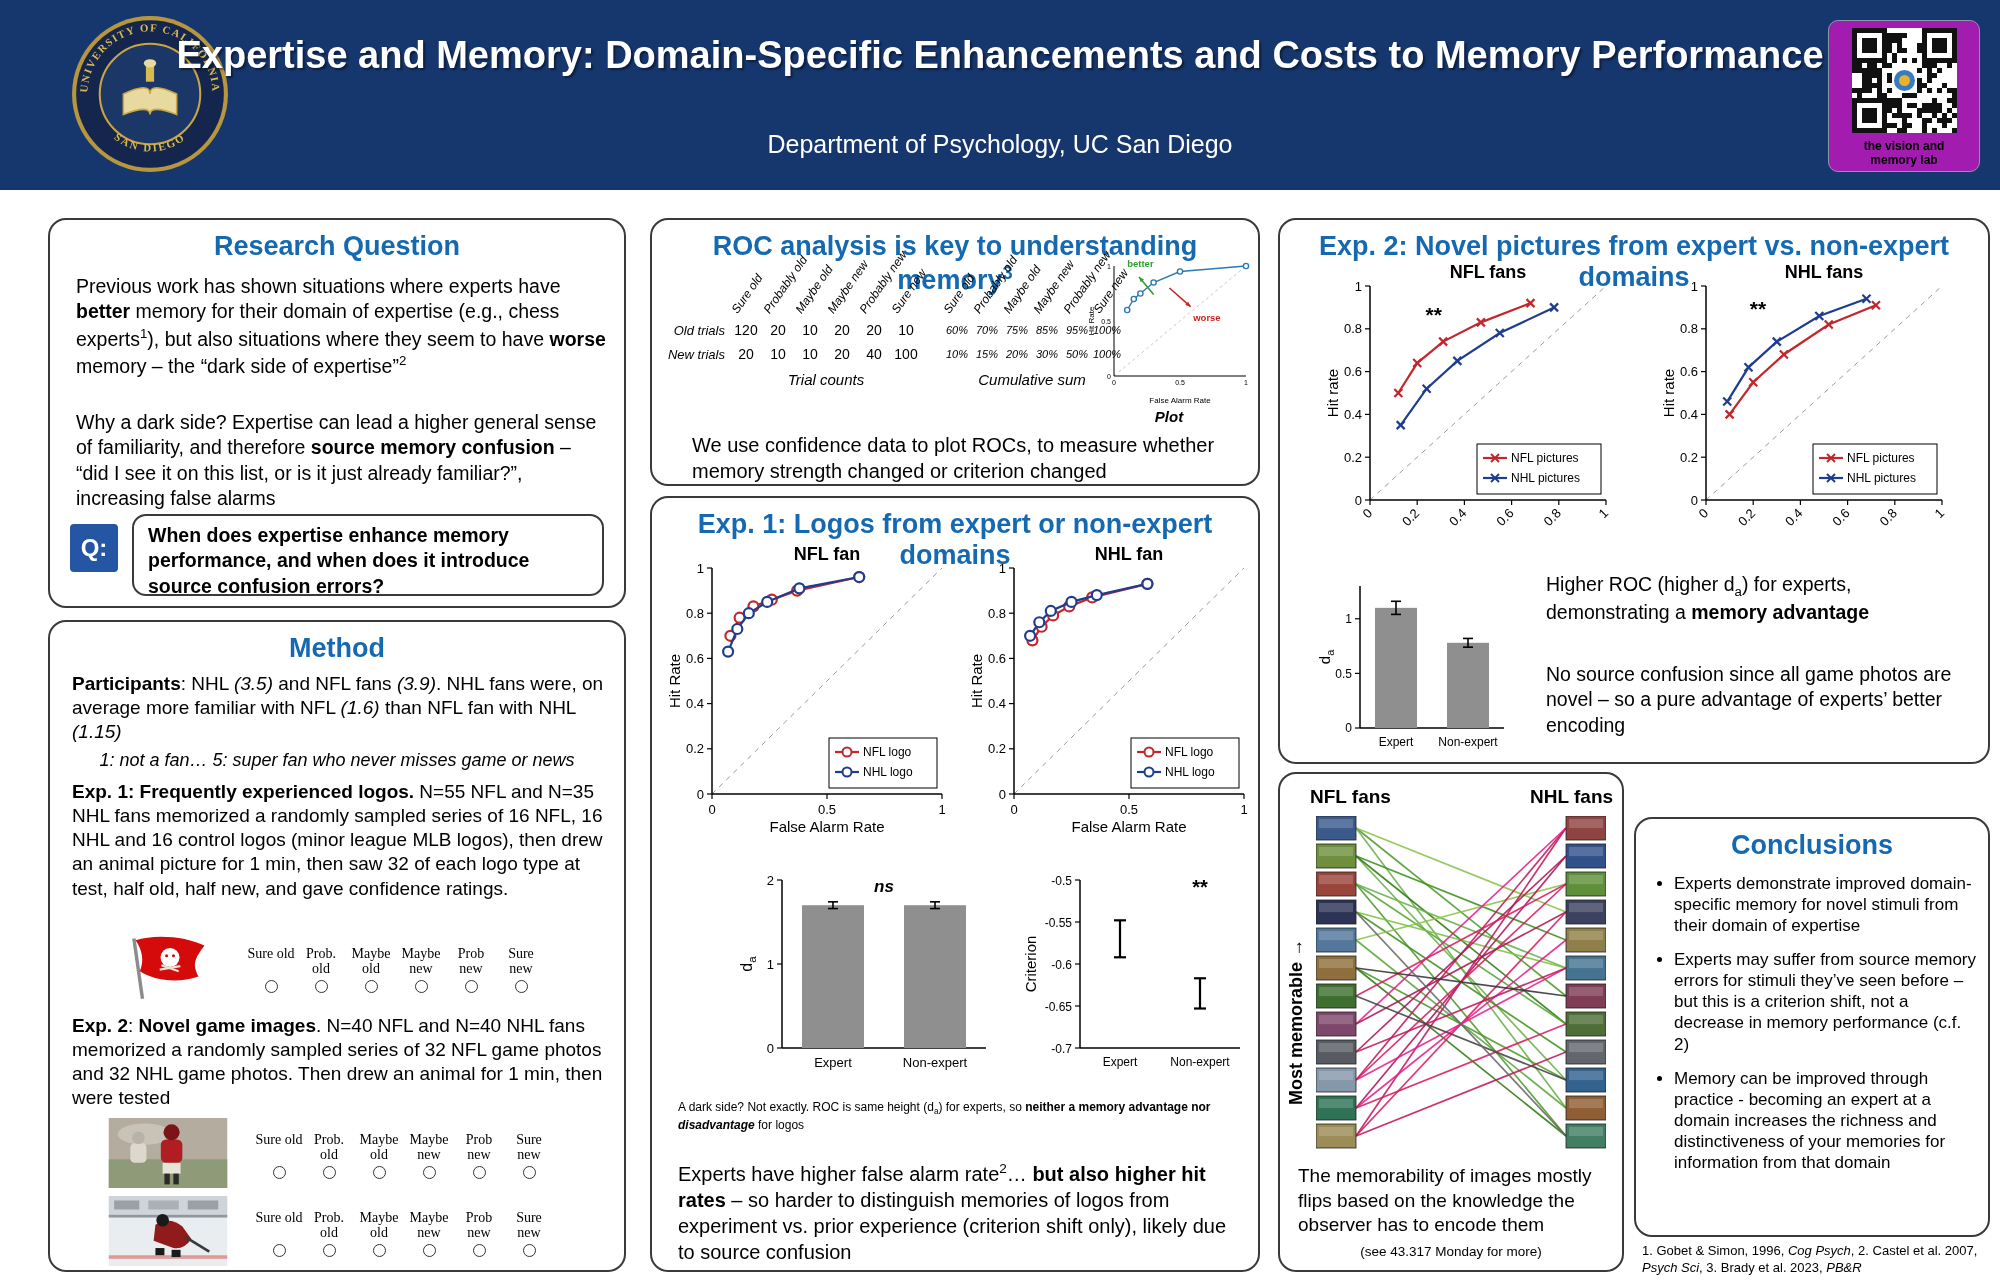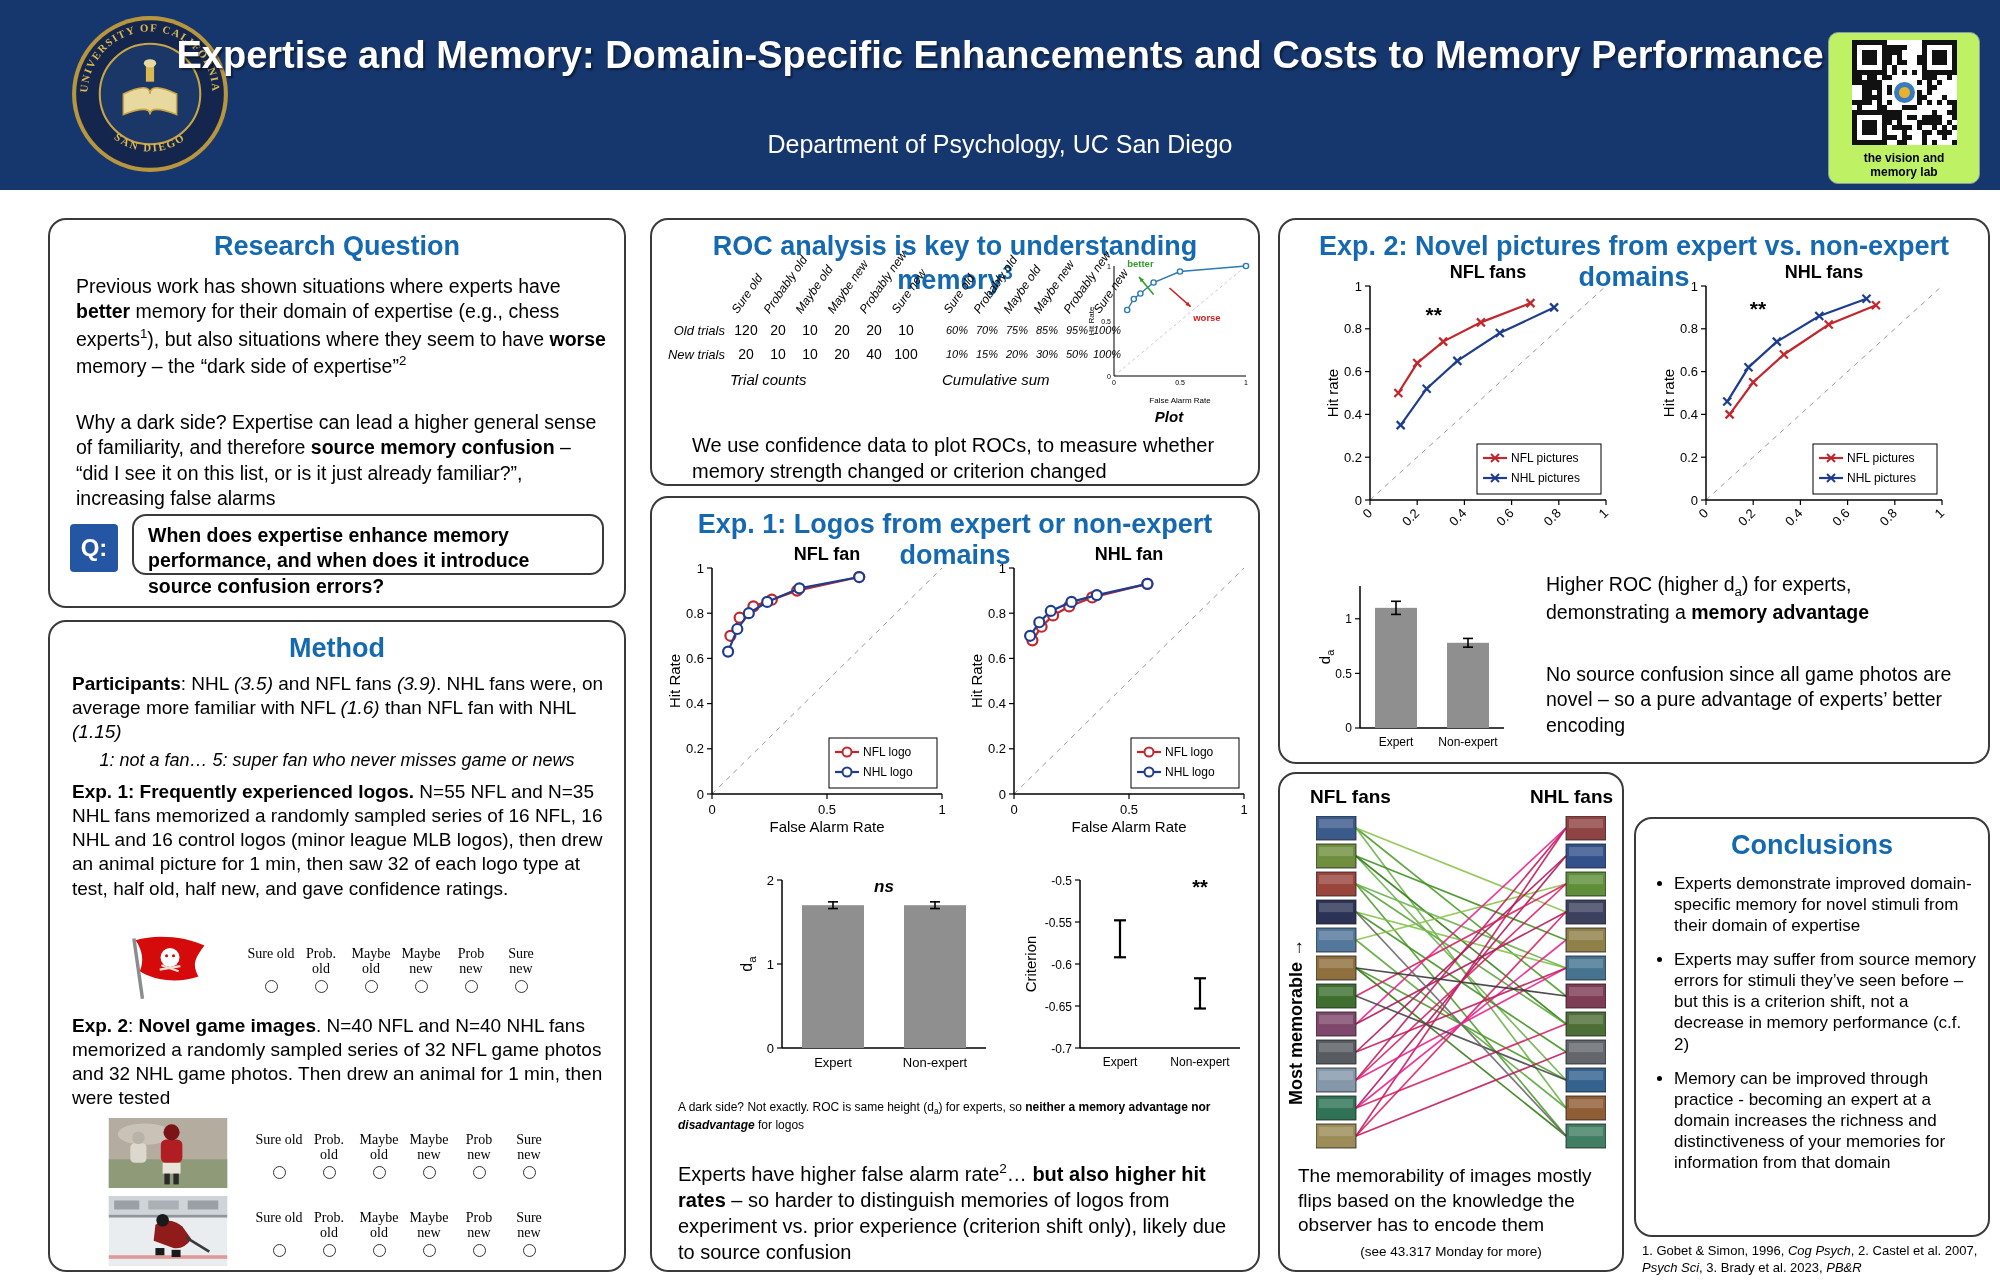--- a/index.html
+++ b/index.html
@@ -4,41 +4,41 @@
 <style>
   * { margin:0; padding:0; box-sizing:border-box; }
   body { font-family:"Liberation Sans", sans-serif; background:#fff; }
   .poster{position:relative;width:2000px;height:1285px;background:#fff;overflow:hidden;}
   
   .header{position:absolute;left:0;top:0;width:2000px;height:190px;background:#16366e;}
   .h-title{position:absolute;left:150px;right:150px;top:34px;text-align:center;color:#fff;font-size:38px;font-weight:bold;white-space:nowrap;text-shadow:2px 2px 2px rgba(0,0,0,0.45);}
   .h-authors{position:absolute;left:0;right:0;top:96px;text-align:center;color:#fff;font-size:25px;}
   .h-affil{position:absolute;left:0;right:0;top:130px;text-align:center;color:#fff;font-size:25px;}
   .seal{position:absolute;left:70px;top:14px;width:160px;height:160px;}
-  .qr-card{position:absolute;left:1828px;top:20px;width:152px;height:152px;background:#bef264;border-radius:10px;border:1px solid #8899aa;display:flex;flex-direction:column;align-items:center;padding-top:7px;margin-top:12px;}
+  .qr-card{position:absolute;left:1828px;top:20px;width:152px;height:152px;background:#a21caf;border-radius:10px;border:1px solid #8899aa;display:flex;flex-direction:column;align-items:center;padding-top:7px;}
   .qr-label{font-size:12px;font-weight:bold;text-align:center;line-height:1.15;margin-top:3px;width:112px;}
   
   .box{position:absolute;background:#fff;border:2.5px solid #3a3a3a;border-radius:18px;}
   .box-title{position:absolute;left:0;right:0;top:11px;text-align:center;font-weight:bold;color:#1569b0;font-size:27px;}
   .para{position:absolute;font-size:19.5px;line-height:1.3;color:#000;}
   sup{font-size:68%;} sub{font-size:68%;}
   
   #rq-box{left:48px;top:218px;width:578px;height:390px;}
   #method-box{left:48px;top:620px;width:578px;height:652px;}
   #roc-box{left:650px;top:218px;width:610px;height:268px;}
   #exp1-box{left:650px;top:496px;width:610px;height:776px;}
   #exp2-box{left:1278px;top:218px;width:712px;height:546px;}
   #mem-box{left:1278px;top:772px;width:346px;height:500px;}
   #conc-box{left:1634px;top:817px;width:356px;height:420px;}
   #refs{position:absolute;left:1642px;top:1243px;width:344px;font-size:13px;line-height:1.3;color:#000;}
   
   #rq-p1{left:26px;top:54px;width:530px;}
   #rq-p2{left:26px;top:190px;width:530px;}
   #rq-q{position:absolute;left:20px;top:304px;width:48px;height:48px;background:#2456a4;color:#fff;font-weight:bold;font-size:24px;display:flex;align-items:center;justify-content:center;border-radius:4px;}
-  #rq-qbox{position:absolute;left:82px;top:294px;width:472px;height:61px;border:2.5px solid #3a3a3a;border-radius:14px;padding:7px 14px;font-weight:bold;font-size:19.5px;line-height:1.3;}
+  #rq-qbox{position:absolute;left:82px;top:294px;width:472px;height:82px;border:2.5px solid #3a3a3a;border-radius:14px;padding:7px 14px;font-weight:bold;font-size:19.5px;line-height:1.3;}
   
   .mpara{font-size:19px;line-height:1.27;}
   #m-part{left:22px;top:50px;width:536px;}
   #m-note{position:absolute;left:0;right:0;top:128px;text-align:center;font-style:italic;font-size:18px;}
   #m-exp1{left:22px;top:158px;width:536px;}
   #m-exp2{left:22px;top:392px;width:536px;}
   .stim-row{position:absolute;display:flex;align-items:center;gap:26px;left:58px;}
   #m-row1{top:308px;} #m-row2{top:496px;} #m-row3{top:574px;}
   .stim-img{flex:0 0 auto;}
   .rating{display:flex;}
@@ -54,21 +54,21 @@
   #tbl-cum .tbl-head{margin-left:8px;}
   .hcell{width:32px;height:58px;position:relative;}
   #tbl-cum .hcell{width:30px;}
   .hcell span{position:absolute;bottom:2px;left:10px;transform:rotate(-55deg);transform-origin:left bottom;font-style:italic;font-size:12px;white-space:nowrap;}
   .tbl-row{display:flex;align-items:center;height:24px;}
   .rlabel{width:64px;font-style:italic;font-size:13px;text-align:right;padding-right:5px;}
   #tbl-cum .rlabel{width:8px;}
   .cells{display:flex;}
   .cell{width:32px;text-align:center;font-size:14px;}
   #tbl-cum .cell{width:30px;font-size:11px;font-style:italic;}
-  .tbl-caption{text-align:left;font-style:italic;font-size:15px;margin-top:5px;}
+  .tbl-caption{text-align:center;font-style:italic;font-size:15px;margin-top:5px;}
   #tbl-counts .tbl-caption{margin-left:64px;width:192px;}
   #tbl-cum .tbl-caption{margin-left:8px;width:180px;}
   #roc-plot-cap{position:absolute;left:432px;top:188px;width:170px;text-align:center;font-style:italic;font-size:15px;font-weight:bold;}
   #roc-body{left:40px;top:212px;width:540px;font-size:20px;}
   
   .chart{position:absolute;}
   #c-mini{left:432px;top:34px;}
   #c-exp1nfl{left:12px;top:44px;} #c-exp1nhl{left:314px;top:44px;}
   #c-exp1da{left:78px;top:356px;} #c-exp1cr{left:356px;top:356px;}
   #e1-t1{left:26px;top:602px;width:560px;font-size:12px;}

